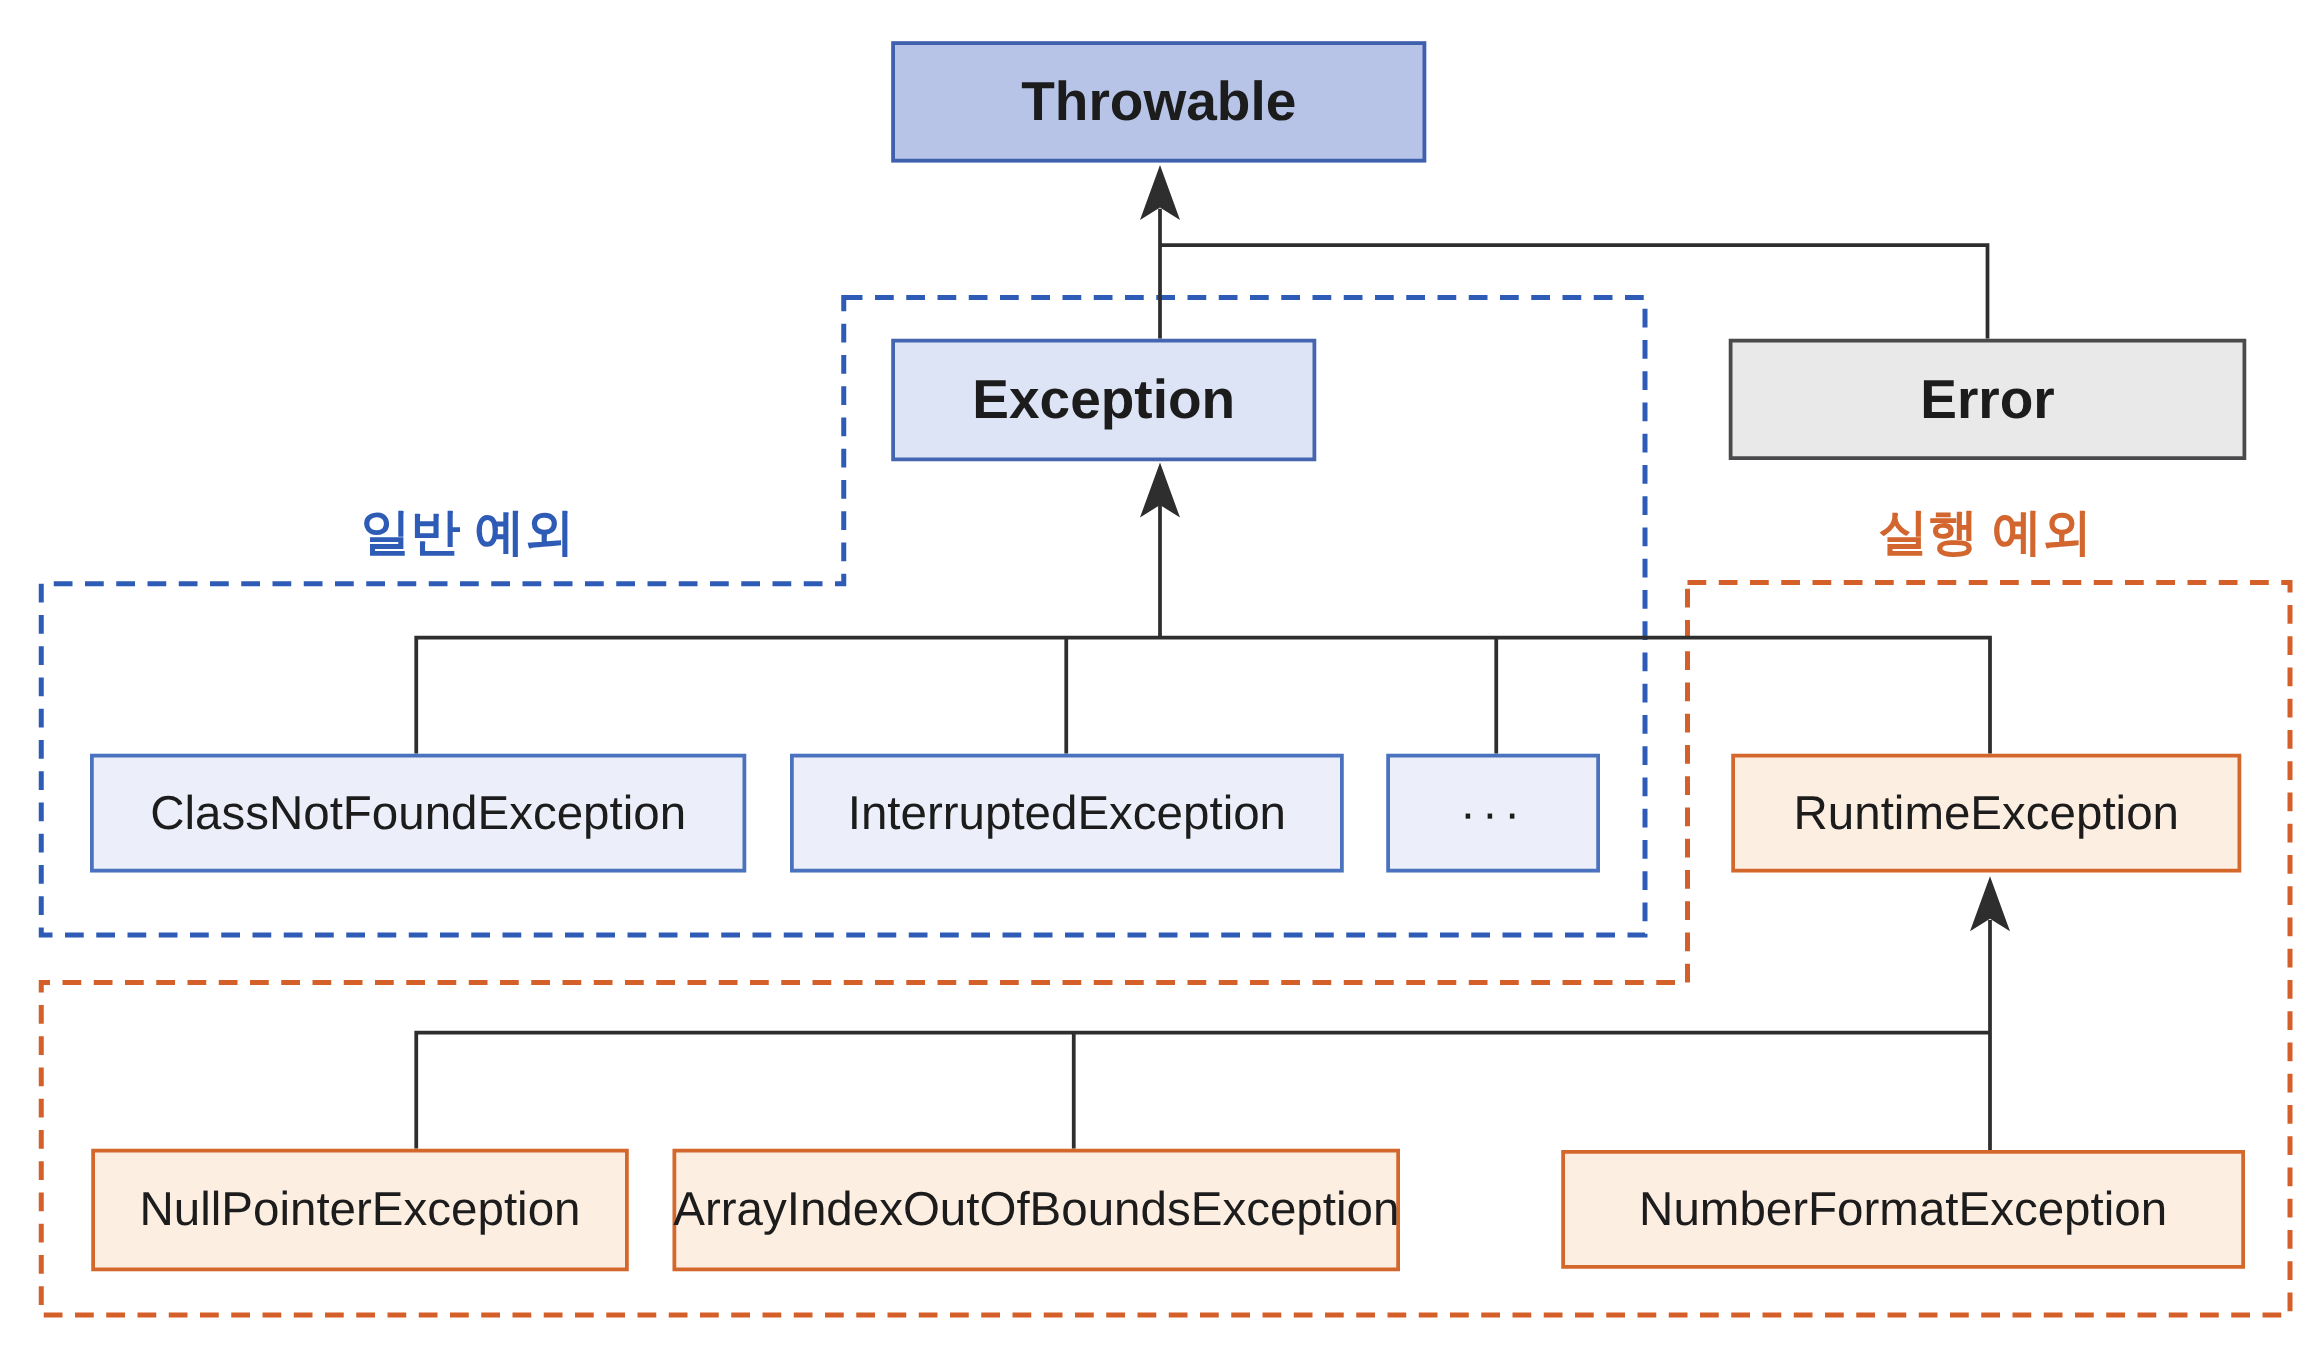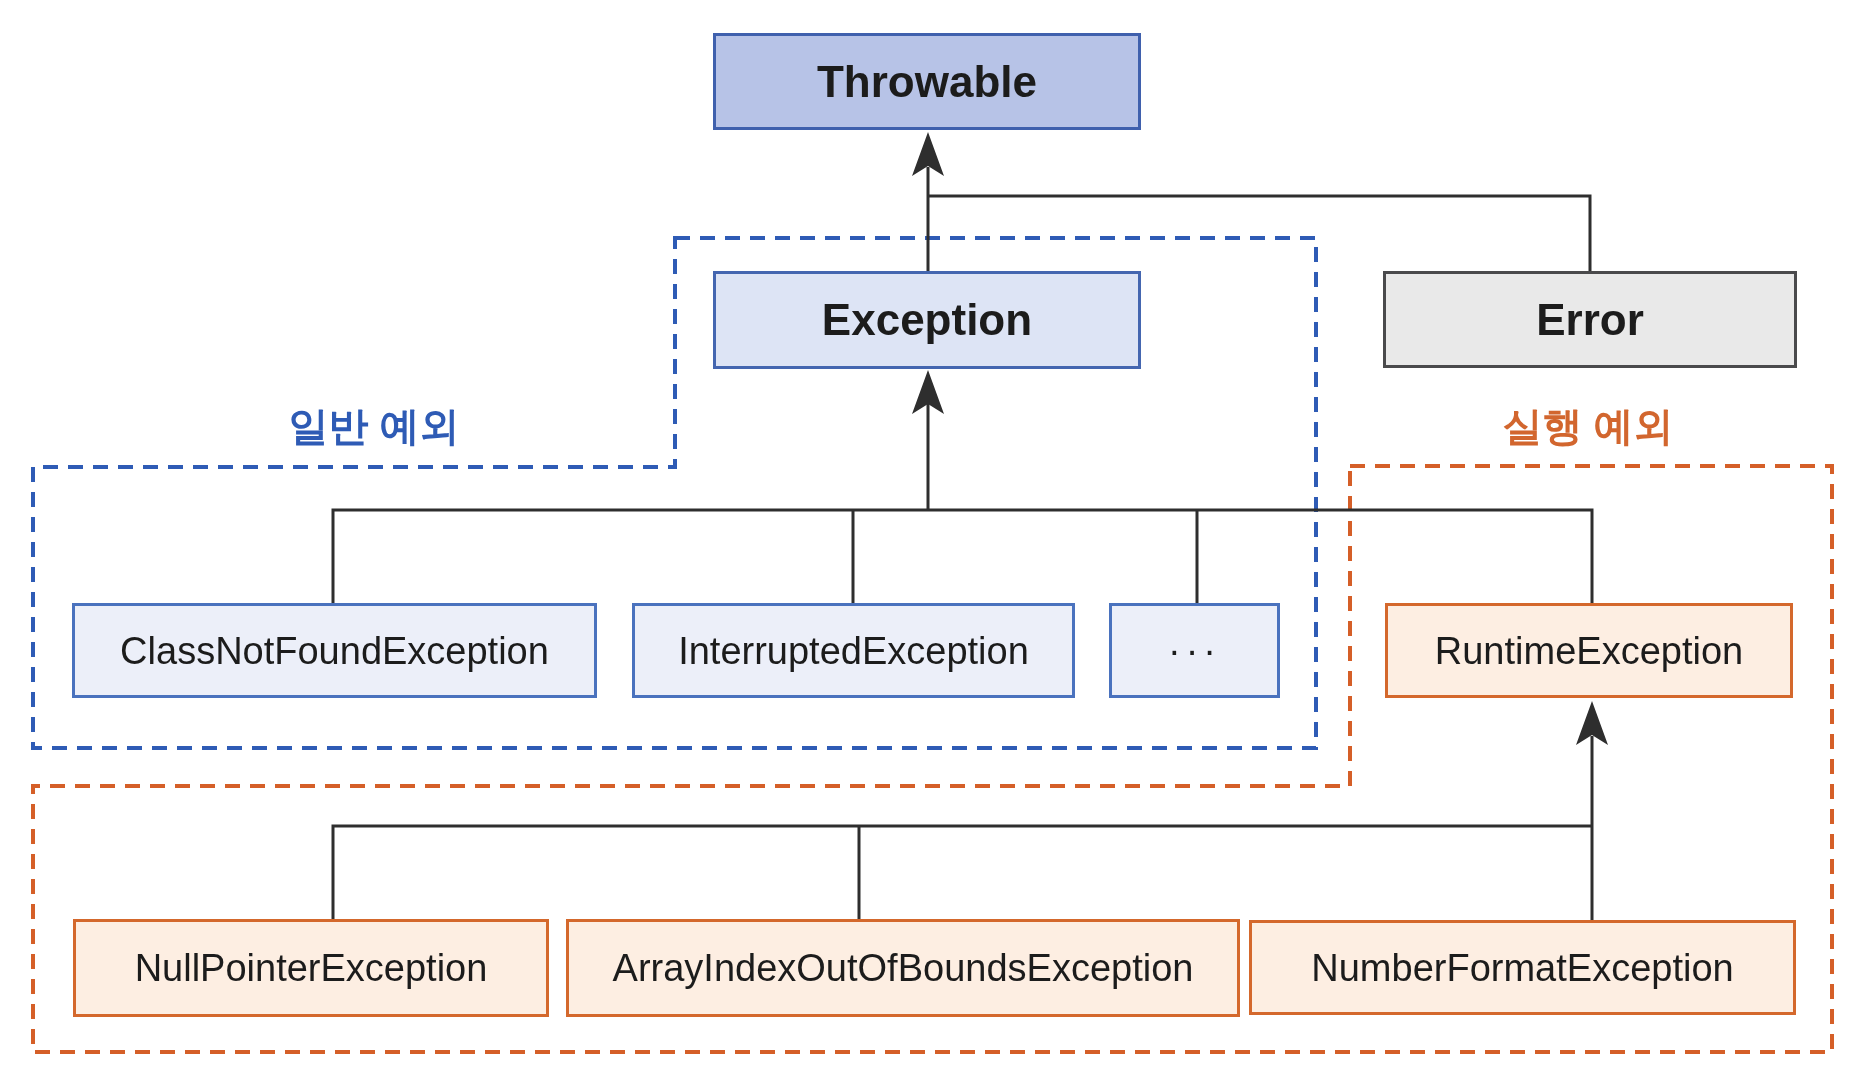--- a/index.html
+++ b/index.html
@@ -29,28 +29,28 @@
   .node-root   { font-weight: 700; font-size: 44px; }
   .node-leaf   { font-weight: 400; font-size: 38px; }
 
   .fill-root   { background: #b7c3e7; border: 3px solid #3f60ad; }
   .fill-exc    { background: #dde4f5; border: 3px solid #4466b0; }
   .fill-err    { background: #e9e9e9; border: 3px solid #4a4a4c; }
   .fill-blue   { background: #eceff9; border: 3px solid #4a72be; }
   .fill-orange { background: #fdeee2; border: 3px solid #d4682c; text-align: right; }
 
   .n-throwable    { left: 713px;  top: 33px;  width: 428px; height: 97px; }
-  .n-exception    { left: 713px;  top: 271px; width: 428px; height: 98px; text-align: center; }
+  .n-exception    { left: 713px;  top: 271px; width: 340px; height: 98px; text-align: center; }
   .n-error        { left: 1383px; top: 271px; width: 414px; height: 97px; }
   .n-cnf          { left: 72px;   top: 603px; width: 525px; height: 95px; }
   .n-itr          { left: 632px;  top: 603px; width: 443px; height: 95px; }
   .n-dots         { left: 1109px; top: 603px; width: 171px; height: 95px; letter-spacing: 5px; }
   .n-rte          { left: 1385px; top: 603px; width: 408px; height: 95px; }
-  .n-npe          { left: 73px;   top: 919px; width: 476px; height: 98px; }
-  .n-aib          { left: 566px;  top: 919px; width: 674px; height: 98px; }
+  .n-npe          { left: 73px;   top: 919px; width: 430px; height: 98px; }
+  .n-aib          { left: 538px;  top: 919px; width: 582px; height: 98px; }
   .n-nfe          { left: 1249px; top: 920px; width: 547px; height: 95px; }
 
   .region-label {
     position: absolute;
     width: 320px;
     text-align: center;
     font-weight: 700;
     font-size: 40px;
     line-height: 1.2;
   }

